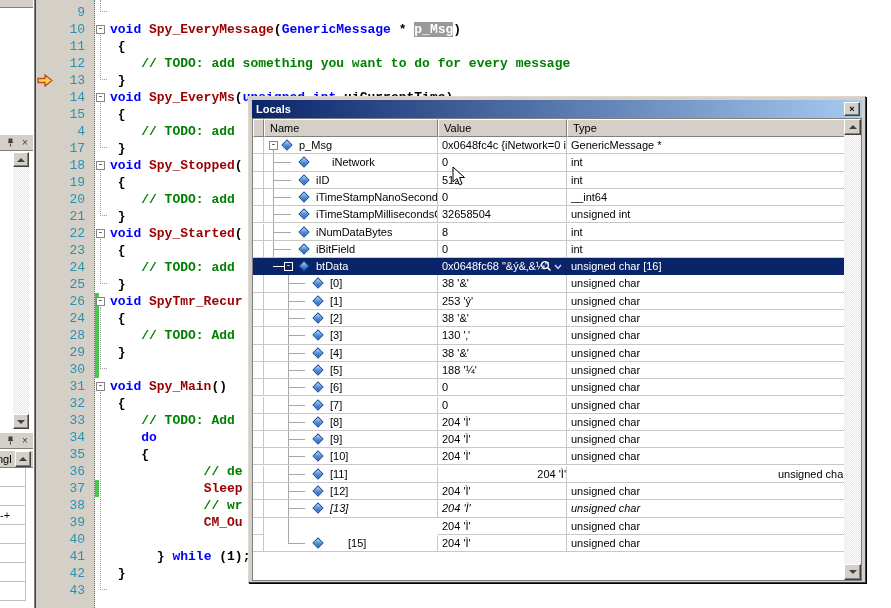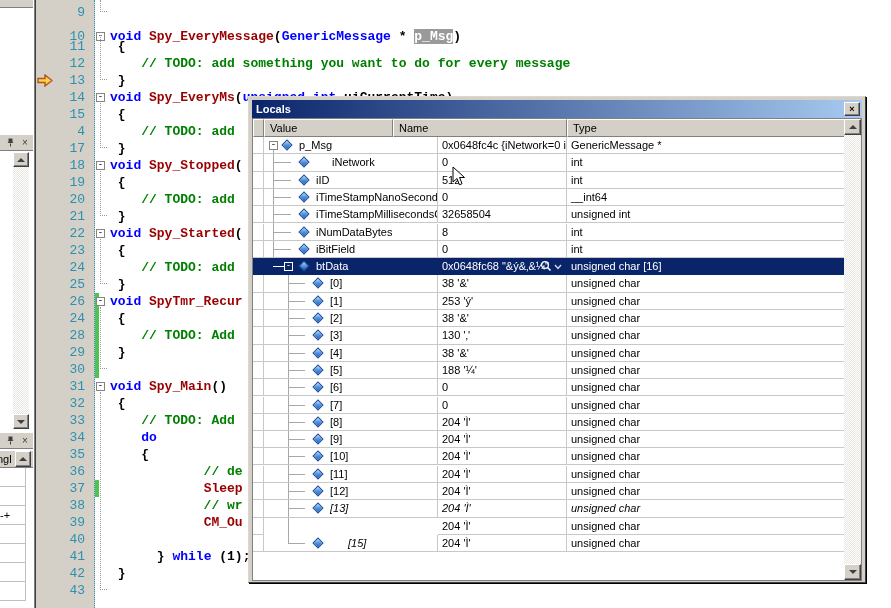--- a/index.html
+++ b/index.html
@@ -154,21 +154,21 @@
       <div class="pc-row"></div>
     </div>
 
   <div class="rail-border"></div>
 </div>
 
 <div class="editor">
   <div class="gutter-bg"></div>
   <div class="code-lines" id="code-lines">
       <div class="cline" style="top: 0px;"><span class="num">9</span><span class="txt"></span></div>
-      <div class="cline" style="top: 24px;"><span class="num">10</span><span class="obox">-</span><span class="txt"><span class="t-kw">void </span><span class="t-fn">Spy_EveryMessage</span><span class="t-pl">(</span><span class="t-ty">GenericMessage</span><span class="t-pl"> * </span><span class="t-hl">p_Msg</span><span class="t-pl">)</span></span></div>
+      <div class="cline" style="top: 17px;"><span class="num">10</span><span class="obox">-</span><span class="txt"><span class="t-kw">void </span><span class="t-fn">Spy_EveryMessage</span><span class="t-pl">(</span><span class="t-ty">GenericMessage</span><span class="t-pl"> * </span><span class="t-hl">p_Msg</span><span class="t-pl">)</span></span></div>
       <div class="cline" style="top: 34px;"><span class="num">11</span><span class="txt"><span class="t-pl"> {</span></span></div>
       <div class="cline" style="top: 51px;"><span class="num">12</span><span class="txt"><span class="t-cmt">    // TODO: add something you want to do for every message</span></span></div>
       <div class="cline" style="top: 68px;"><span class="num">13</span><span class="exec-arrow"><svg width="16" height="13" viewBox="0 0 16 13">
             <path d="M1 4.5 h7 V1 l7 5.5 -7 5.5 V8.5 h-7 Z" fill="#ffd24a" stroke="#b5531f" stroke-width="1.4"></path>
           </svg></span><span class="txt"><span class="t-pl"> }</span></span></div>
       <div class="cline" style="top: 85px;"><span class="num">14</span><span class="obox">-</span><span class="txt"><span class="t-kw">void </span><span class="t-fn">Spy_EveryMs</span><span class="t-pl">(</span><span class="t-ty">unsigned int</span><span class="t-pl"> uiCurrentTime)</span></span></div>
       <div class="cline" style="top: 102px;"><span class="num">15</span><span class="txt"><span class="t-pl"> {</span></span></div>
       <div class="cline" style="top: 119px;"><span class="num">4</span><span class="txt"><span class="t-cmt">    // TODO: add </span></span></div>
       <div class="cline" style="top: 136px;"><span class="num">17</span><span class="txt"><span class="t-pl"> }</span></span></div>
       <div class="cline" style="top: 153px;"><span class="num">18</span><span class="obox">-</span><span class="txt"><span class="t-kw">void </span><span class="t-fn">Spy_Stopped</span><span class="t-pl">(</span></span></div>
@@ -210,22 +210,22 @@
 </div>
 
 <div class="locals">
   <div class="loc-title">
     <span class="loc-title-text">Locals</span>
     <span class="loc-close">×</span>
   </div>
   <div class="loc-grid">
     <div class="loc-head">
       <div class="hcell h0"></div>
+      <div class="hcell h1">Name</div>
       <div class="hcell h2">Value</div>
-      <div class="hcell h1">Name</div>
       <div class="hcell h3">Type</div>
     </div>
     <div class="loc-rows" id="loc-rows">
         <div class="tree-v" style="left: 35px; top: 134.1px; height: 272.4px;"></div>
         <div class="tree-v" style="left: 20px; top: 13px; height: 116.7px;"></div>
         <div class="lrow" style="top: 0px;">
           <div class="cell c-gut"></div>
           <div class="cell c-name">
             <div class="ebox" style="left: 5px;">-</div>
             <div class="gem" style="left: 19px;"></div>
@@ -412,21 +412,21 @@
         <div class="lrow" style="top: 311px; padding-left: 10px;">
           <div class="cell c-gut"></div>
           <div class="cell c-name">
             <div class="stub" style="left: 24px; width: 17px;"></div>
             <div class="gem" style="left: 50px;"></div>
             <span class="nlabel" style="left: 66px;">[10]</span>
           </div>
           <div class="cell c-val"><span>204 'Ì'</span></div>
           <div class="cell c-type"><span>unsigned char</span></div>
         </div>
-        <div class="lrow" style="top: 328.7px;">
+        <div class="lrow" style="top: 328.7px; text-align: right;">
           <div class="cell c-gut"></div>
           <div class="cell c-name">
             <div class="stub" style="left: 24px; width: 17px;"></div>
             <div class="gem" style="left: 50px;"></div>
             <span class="nlabel" style="left: 66px;">[11]</span>
           </div>
           <div class="cell c-val"><span>204 'Ì'</span></div>
           <div class="cell c-type"><span>unsigned char</span></div>
         </div>
         <div class="lrow" style="top: 346px;">
@@ -452,21 +452,21 @@
         <div class="lrow" style="top: 380.6px;">
           <div class="cell c-gut"></div>
           <div class="cell c-val"><span>204 'Ì'</span></div>
           <div class="cell c-type"><span>unsigned char</span></div>
         </div>
         <div class="lrow" style="top: 397.9px;">
           <div class="cell c-gut"></div>
           <div class="cell c-name">
             <div class="stub" style="left: 24px; width: 17px;"></div>
             <div class="gem" style="left: 50px;"></div>
-            <span class="nlabel" style="left: 84px; font-style: italic;">[15]</span>
+            <span class="nlabel" style="left: 84px;">[15]</span>
           </div>
           <div class="cell c-val"><span>204 'Ì'</span></div>
           <div class="cell c-type"><span>unsigned char</span></div>
         </div>
       </div>
     <div class="loc-vscroll">
       <div class="sb-track"></div>
       <div class="sb-btn" style="top:0;">
           <span class="tri-up"></span>
         </div>

